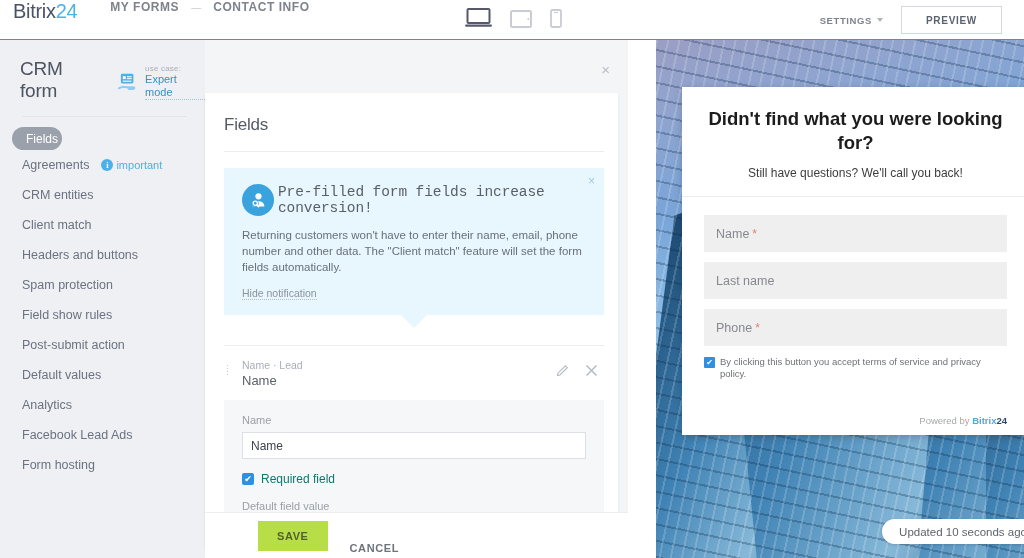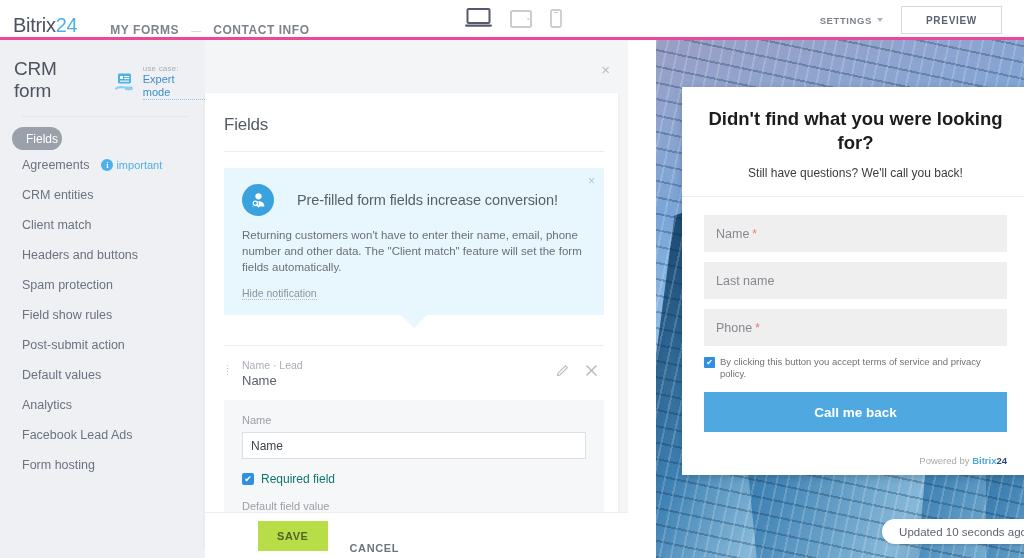--- a/index.html
+++ b/index.html
@@ -6,22 +6,22 @@
   html, body {
     width: 1024px; height: 558px;
     font-family: "Liberation Sans", sans-serif;
     background: #fff; overflow: hidden;
   }
   .app { position: relative; width: 1024px; height: 558px; }
 
   
   .topbar {
     position: absolute; top: 0; left: 0; width: 1024px; height: 40px;
-    background: #fff; display: flex; align-items: flex-end;
-    border-bottom: 3px solid #ec4899; z-index: 40;
+    background: #fff; display: flex; align-items: flex-start;
+    border-bottom: 1px solid #ec4899; z-index: 40;
   }
   .logo { margin-left: 13px; font-size: 20px; letter-spacing: -.3px; color: #4b5264; }
   .logo .num { color: #4db1e8; }
   .topnav { display: flex; align-items: center; margin-left: 33px; }
   .topnav a {
     font-size: 12px; letter-spacing: .55px; color: #7d828c;
     text-decoration: none; font-weight: 600;
   }
   .topnav .sep { color: #c9ccd2; margin: 0 12px; font-size: 10px; }
 
@@ -55,21 +55,21 @@
     color: #fff; font-size: 10px; letter-spacing: .7px; font-weight: 600;
     display: flex; align-items: center; cursor: pointer;
   }
 
   
   .sidebar {
     position: absolute; top: 40px; left: 0; width: 205px; height: 518px;
     background: #eef0f3;
   }
   .crm-head {
-    display: flex; align-items: center; padding: 18px 0 0 14px; gap: 16px;
+    display: flex; align-items: center; padding: 18px 0 0 20px; gap: 16px;
   }
   .crm-title { font-size: 19px; color: #4d5360; letter-spacing: -.2px; }
   .usecase { display: flex; align-items: center; gap: 6px; margin-top: 3px; }
   .usecase-txt .label {
     font-size: 8px; color: #a9aeb6; line-height: 9px; letter-spacing: .2px;
   }
   .usecase-txt .mode {
     font-size: 11px; color: #3a8fc4; line-height: 13px;
     border-bottom: 1px dotted #9cc4de; display: inline-block; cursor: pointer;
   }
@@ -122,21 +122,21 @@
   }
   .notif::after {
     content: ""; position: absolute; left: 50%; bottom: -13px; margin-left: -13px;
     border-left: 13px solid transparent; border-right: 13px solid transparent;
     border-top: 13px solid #e8f6fd;
   }
   .notif-x {
     position: absolute; right: 9px; top: 6px; color: #a8c9dc;
     font-size: 12px; cursor: pointer;
   }
-  .notif-head { display: flex; align-items: center; gap: 23px; }
+  .notif-head { display: flex; align-items: center; gap: 4px; font-family: Liberation Mono, monospace; }
   .notif-icon {
     width: 32px; height: 32px; border-radius: 50%; background: #3aa3dd;
     display: flex; align-items: center; justify-content: center; flex: 0 0 32px;
   }
   .notif-title { font-size: 14.5px; color: #5a6069; letter-spacing: -.1px; }
   .notif-body {
     margin-top: 11px; font-size: 11.5px; line-height: 16px; color: #6a7079;
   }
   .notif-hide {
     margin-top: 12px; font-size: 10.5px; color: #8d949d;
@@ -438,21 +438,20 @@
           <span>Last name</span>
         </div>
         <div class="pf-input">
           <span>Phone</span>
             <span class="req">*</span>
         </div>
         <div class="pf-consent">
           <span class="pf-cbox">✔</span>
           <span class="pf-consent-txt">By clicking this button you accept terms of service and privacy policy.</span>
         </div>
-        <button class="pf-submit">Call me back</button>
       </div>
       <div class="fc-foot">
         <span>Powered by</span>
         <b>Bitrix</b><span class="b24">24</span>
       </div>
     </div>
 
     <div class="status-pill">Updated 10 seconds ago</div>
   </div>
 

